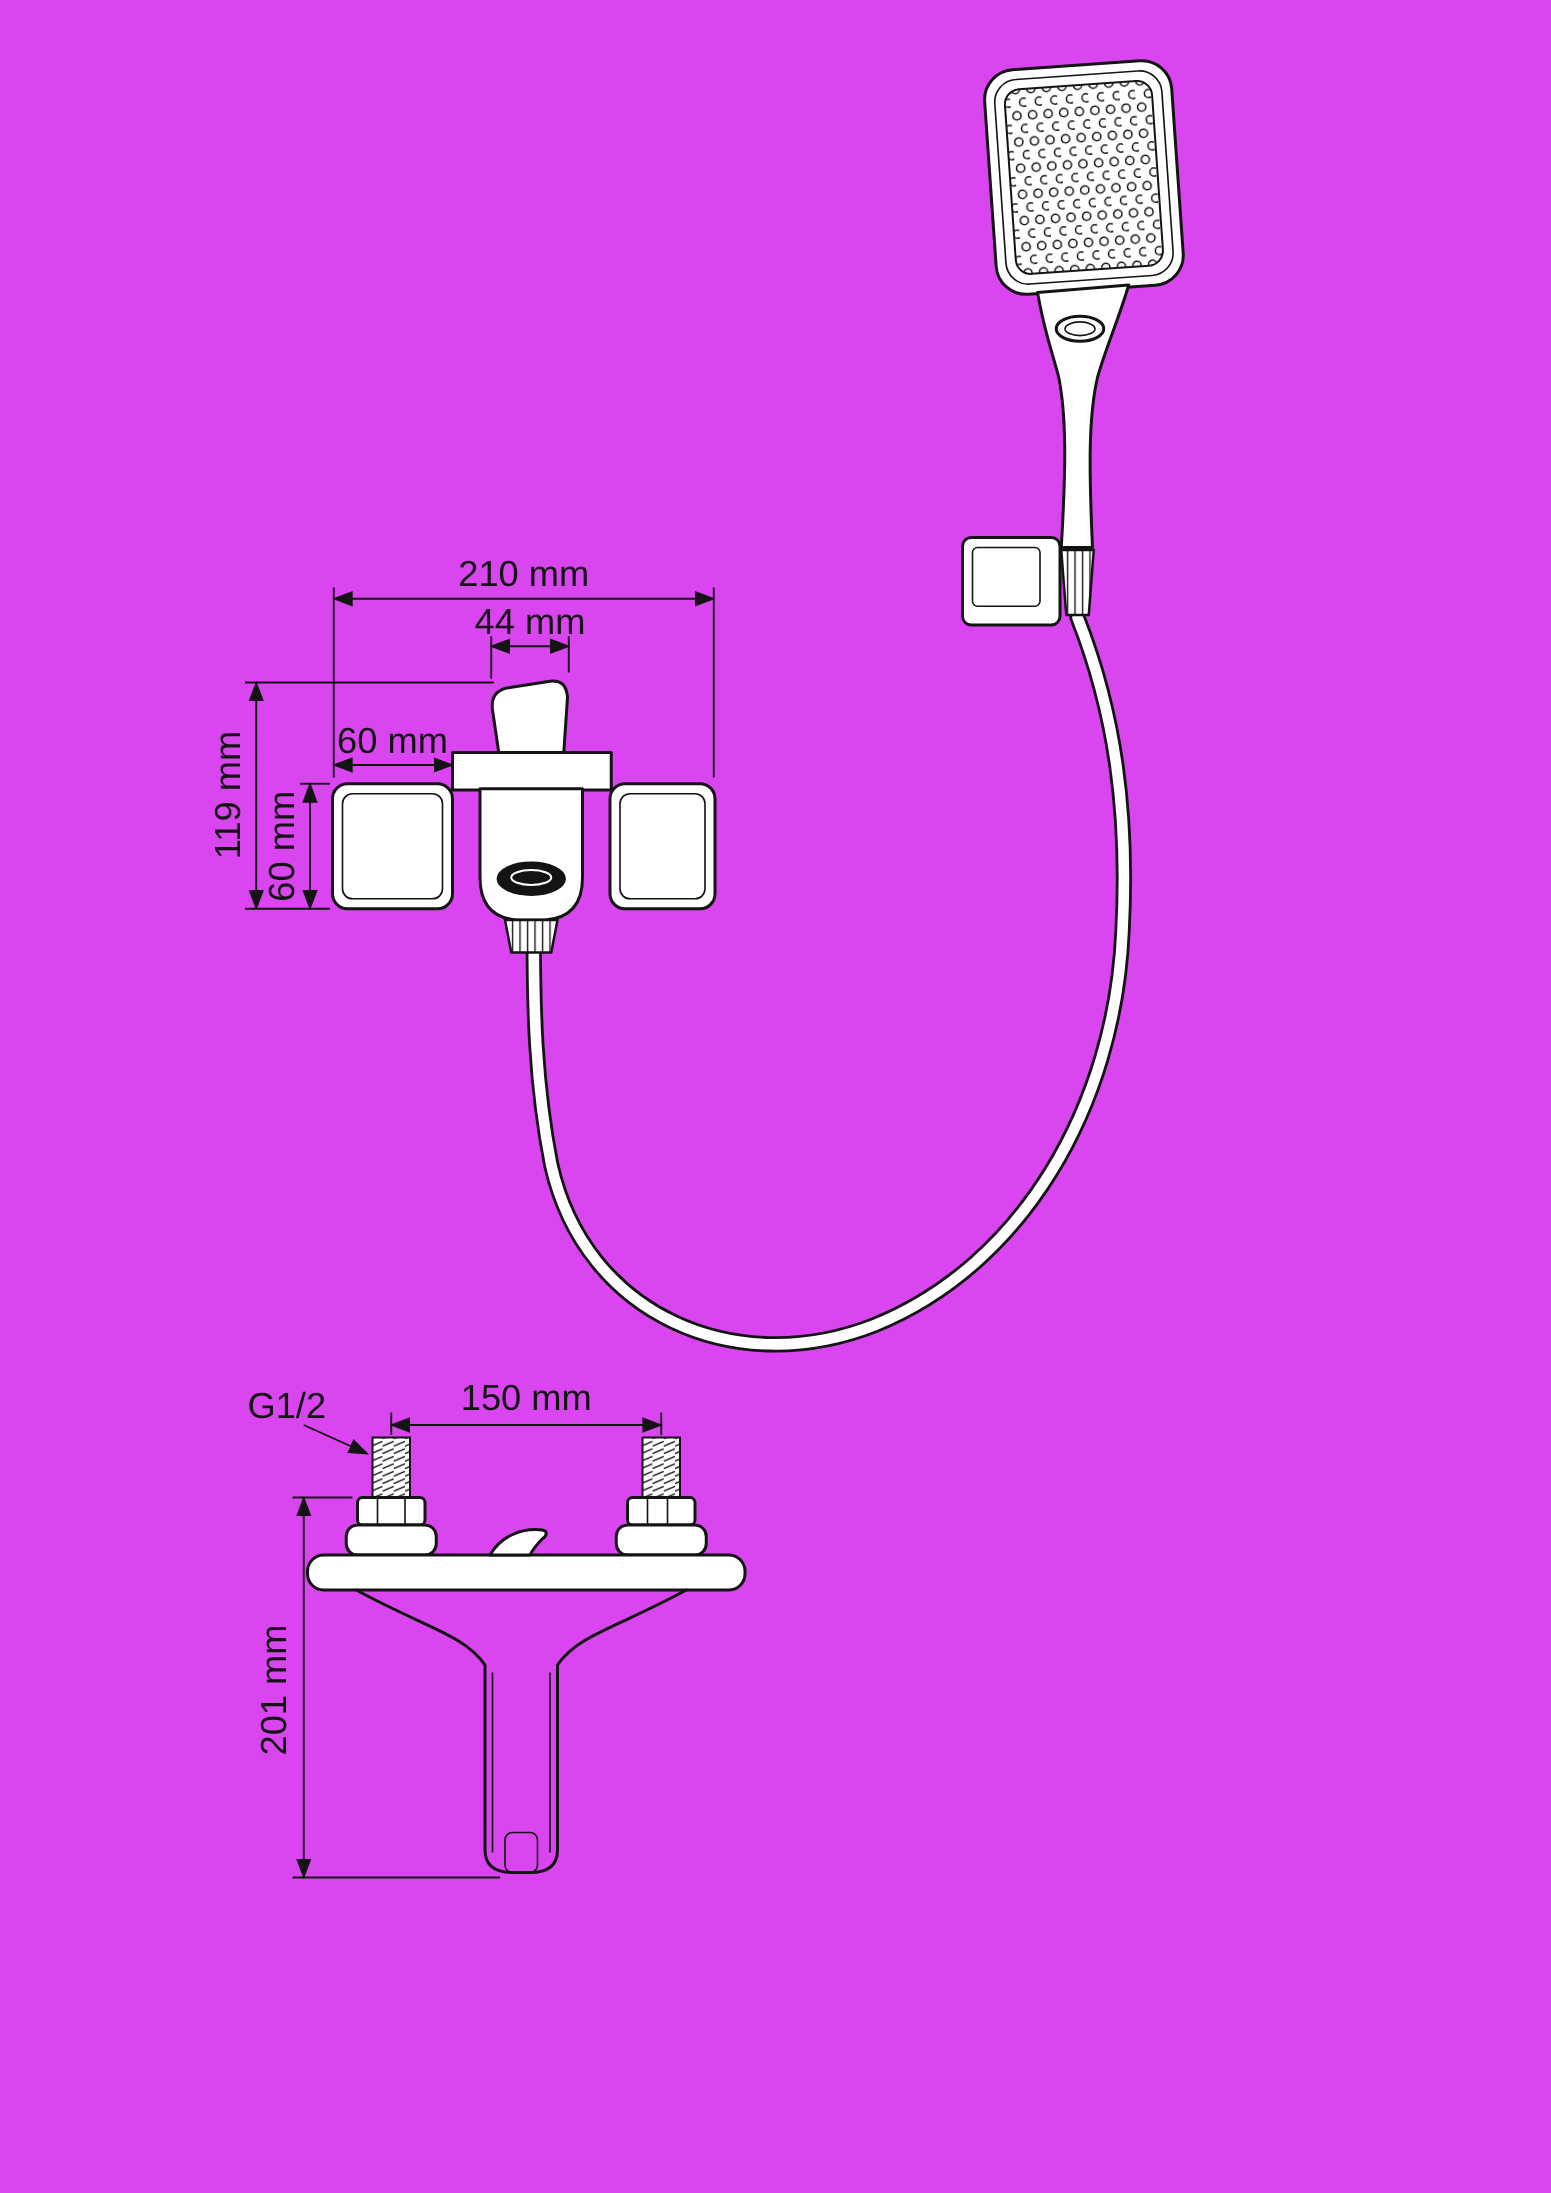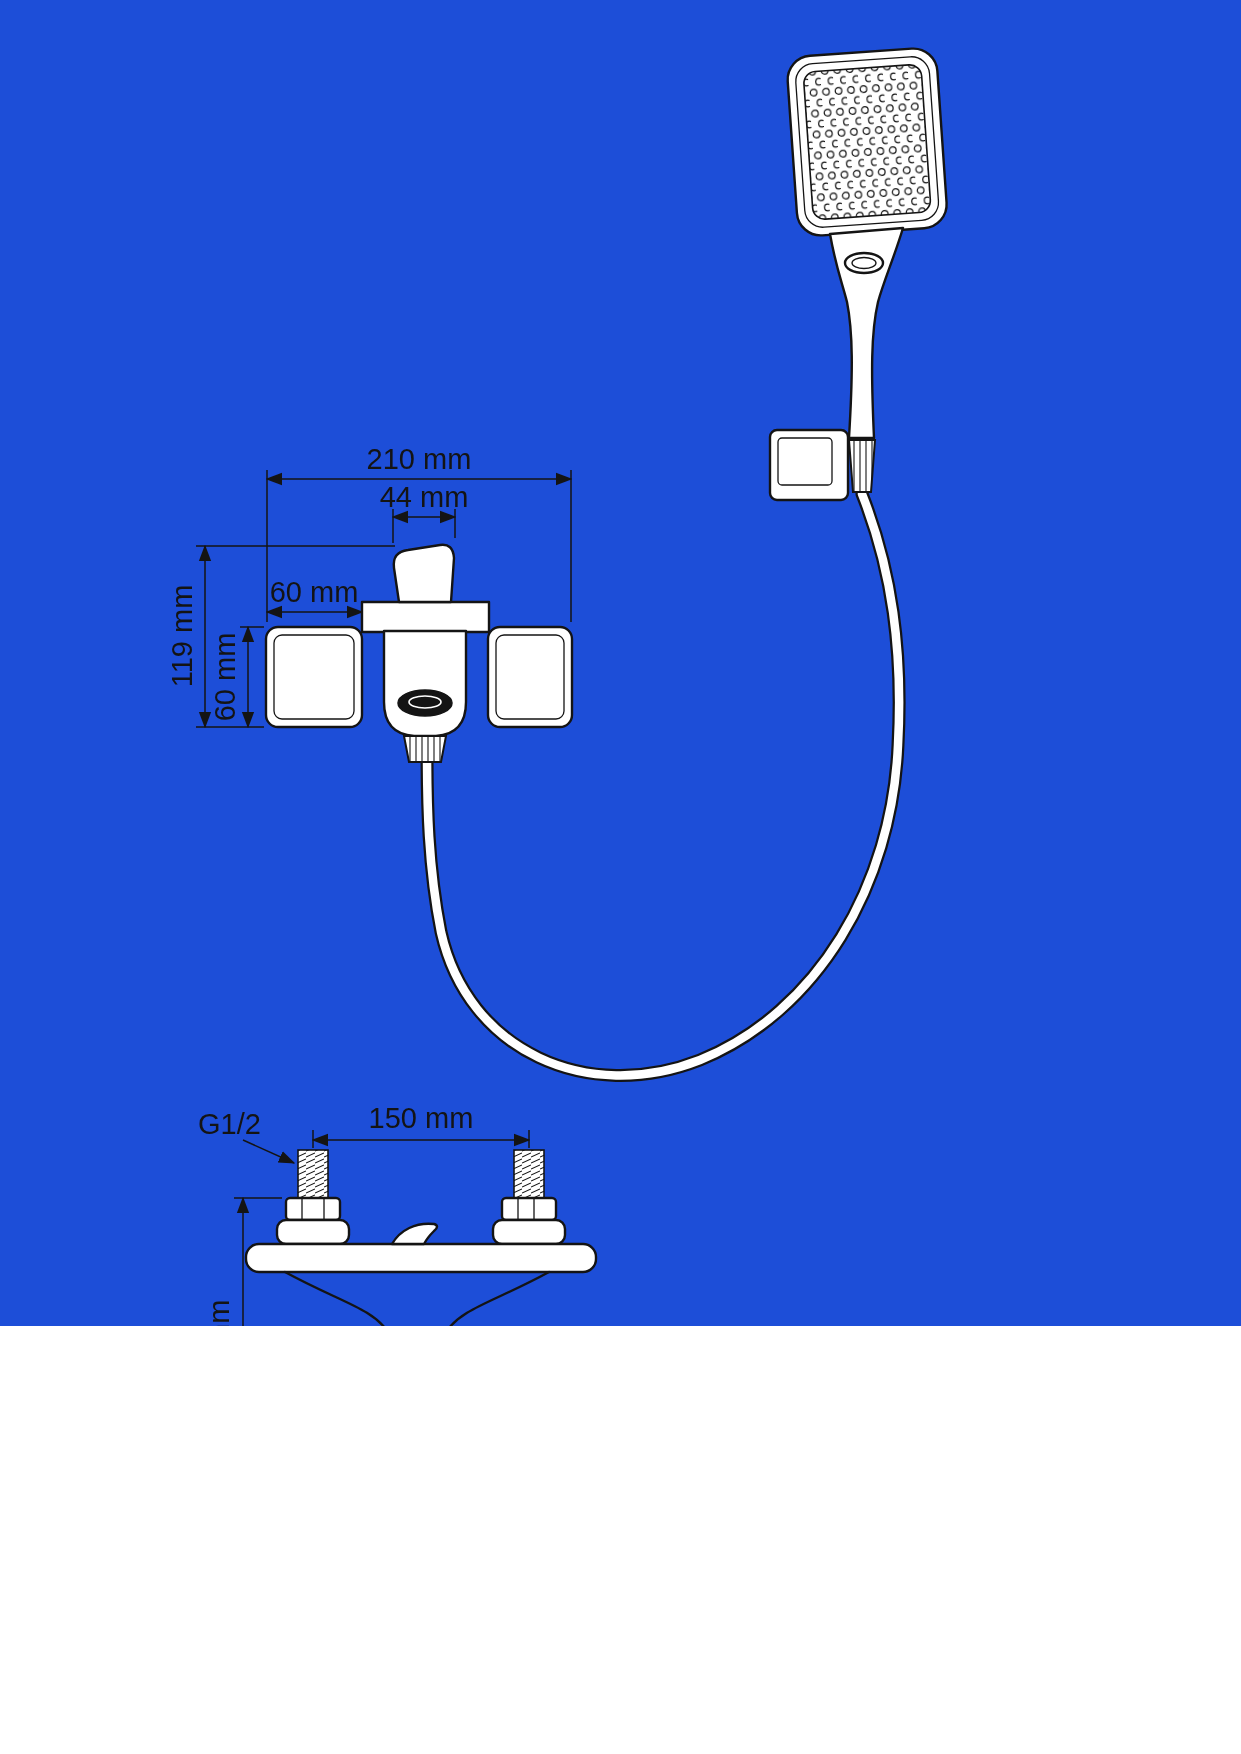--- a/index.html
+++ b/index.html
@@ -1,16 +1,16 @@
 <!DOCTYPE html>
 <html><head>
 <meta charset="utf-8">
 <style>
   html,body{margin:0;padding:0;background:#fff;}
-  .stage{width:1241px;height:1326px;position:relative;background:#1d4ed8;overflow:hidden;
+  .stage{width:1241px;height:1754px;position:relative;background:#d946ef;overflow:hidden;
          font-family:"Liberation Sans",sans-serif;text-align:center;}
   svg{display:block;}
   .ln  {fill:none;stroke:#141414;stroke-width:2.4;stroke-linejoin:round;stroke-linecap:round;}
   .lnf {fill:#ffffff;stroke:#141414;stroke-width:2.4;stroke-linejoin:round;}
   .thin{fill:none;stroke:#141414;stroke-width:1.3;stroke-linejoin:round;}
   .dim {fill:none;stroke:#141414;stroke-width:1.5;}
   .dimtext{font-family:"Liberation Sans",sans-serif;font-size:29px;fill:#141414;}
 </style>
 </head>
 <body>

